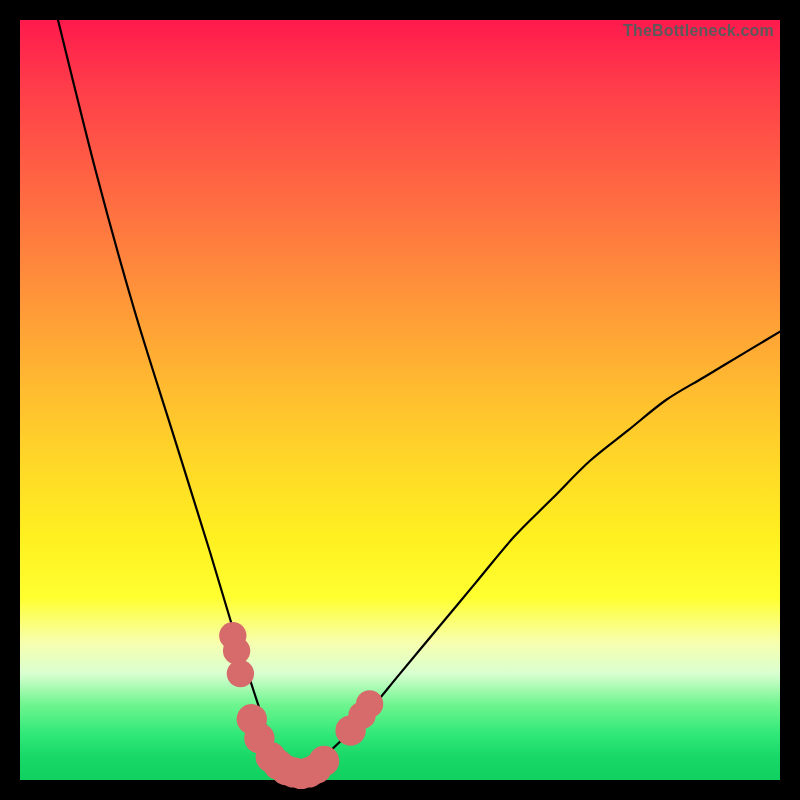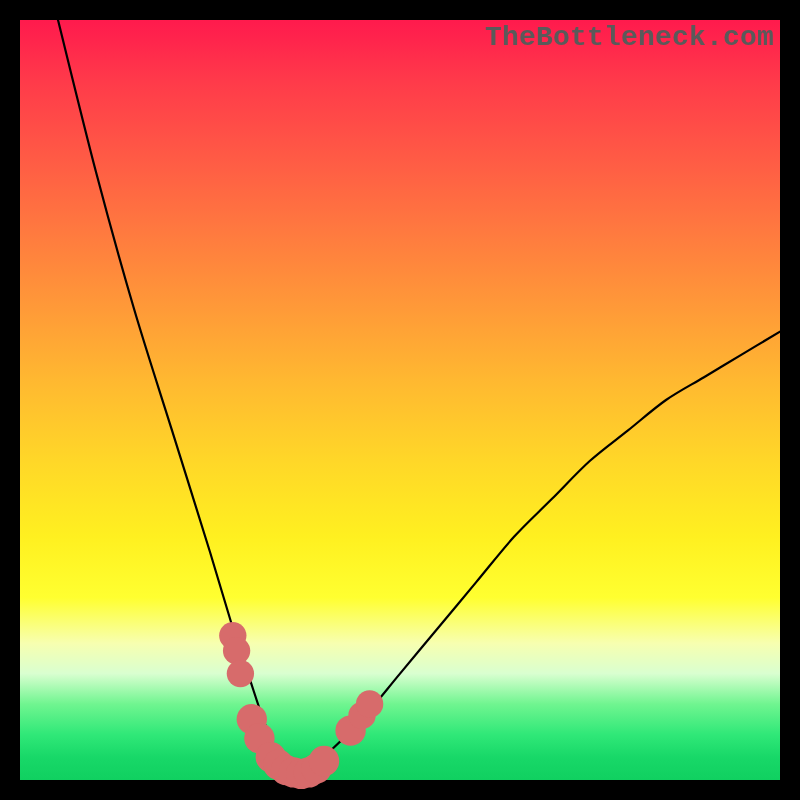--- a/index.html
+++ b/index.html
@@ -39,22 +39,22 @@
       #70f590 90%,
       #30e878 94%,
       #18d868 97%,
       #10d060 100%
     );
   }
   .watermark {
     position: absolute;
     top: 22px;
     right: 26px;
-    font-family: Liberation Mono, monospace;
-    font-size: 28px;
+    font-family: Liberation Sans, sans-serif;
+    font-size: 16px;
     font-weight: 600;
     color: #5a5a5a;
     letter-spacing: 0.2px;
     user-select: none;
   }
   svg.overlay {
     position: absolute;
     top: 20px;
     left: 20px;
     width: 760px;

